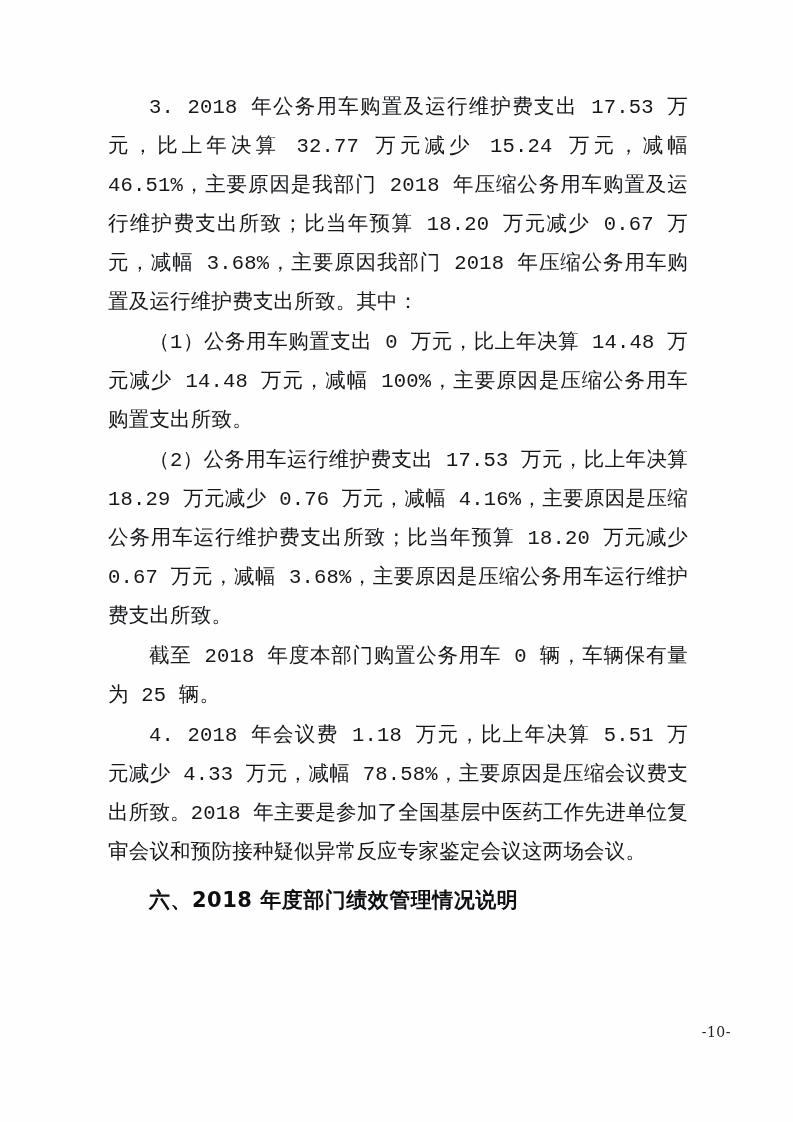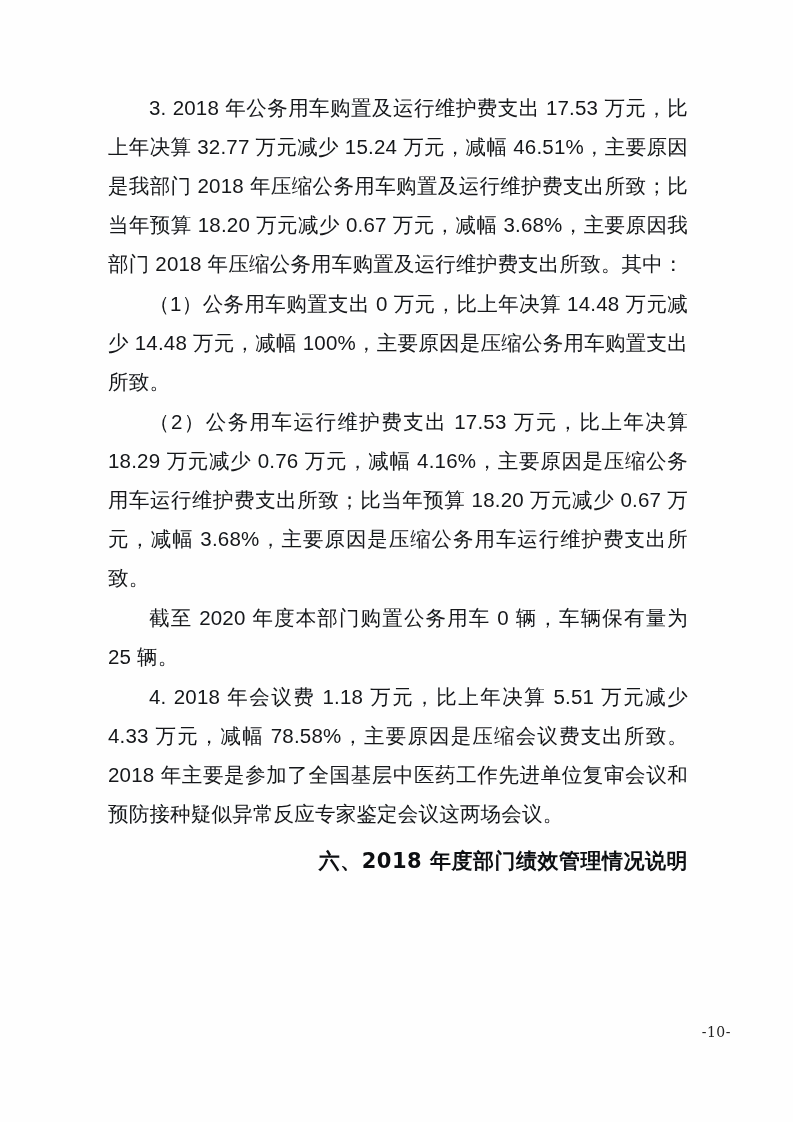--- a/index.html
+++ b/index.html
@@ -31,33 +31,32 @@
   }
   p.para {
     margin: 0 0 1px 0;
     font-size: 20.5px;
     line-height: 39px;
     text-align: justify;
     text-align-last: left;
     text-justify: inter-ideograph;
     letter-spacing: 0.2px;
     text-indent: 41px;
-    font-family: Liberation Sans, sans-serif;
+    font-family: Liberation Mono, monospace;
     color: #15171a;
   }
   h2.heading {
     margin: 8px 0 0 0;
     font-size: 21px;
     line-height: 40px;
     font-weight: bold;
     text-indent: 41px;
     font-family: "DejaVu Sans", "Liberation Sans", sans-serif;
     color: #0d0f12;
     letter-spacing: 0.5px;
-    text-align: right;
   }
   .page-number {
     position: absolute;
     right: 62px;
     bottom: 82px;
     font-size: 14px;
     font-family: "DejaVu Serif", "Liberation Serif", serif;
     color: #222222;
     letter-spacing: 0.5px;
   }
@@ -69,19 +68,19 @@
   }
 </style>
 </head>
 <body>
 
 <div class="page">
   <div class="content">
     <p class="para">3. 2018 年公务用车购置及运行维护费支出 17.53 万元，比上年决算 32.77 万元减少 15.24 万元，减幅 46.51%，主要原因是我部门 2018 年压缩公务用车购置及运行维护费支出所致；比当年预算 18.20 万元减少 0.67 万元，减幅 3.68%，主要原因我部门 2018 年压缩公务用车购置及运行维护费支出所致。其中：</p>
     <p class="para">（1）公务用车购置支出 0 万元，比上年决算 14.48 万元减少 14.48 万元，减幅 100%，主要原因是压缩公务用车购置支出所致。</p>
     <p class="para">（2）公务用车运行维护费支出 17.53 万元，比上年决算 18.29 万元减少 0.76 万元，减幅 4.16%，主要原因是压缩公务用车运行维护费支出所致；比当年预算 18.20 万元减少 0.67 万元，减幅 3.68%，主要原因是压缩公务用车运行维护费支出所致。</p>
-    <p class="para">截至 2020 年度本部门购置公务用车 0 辆，车辆保有量为 25 辆。</p>
+    <p class="para">截至 2018 年度本部门购置公务用车 0 辆，车辆保有量为 25 辆。</p>
     <p class="para">4. 2018 年会议费 1.18 万元，比上年决算 5.51 万元减少 4.33 万元，减幅 78.58%，主要原因是压缩会议费支出所致。2018 年主要是参加了全国基层中医药工作先进单位复审会议和预防接种疑似异常反应专家鉴定会议这两场会议。</p>
     <h2 class="heading">六、2018 年度部门绩效管理情况说明</h2>
   </div>
   <div class="page-number">-10-</div>
   <div class="paper-edge"></div>
 </div>
 
 </body></html>

